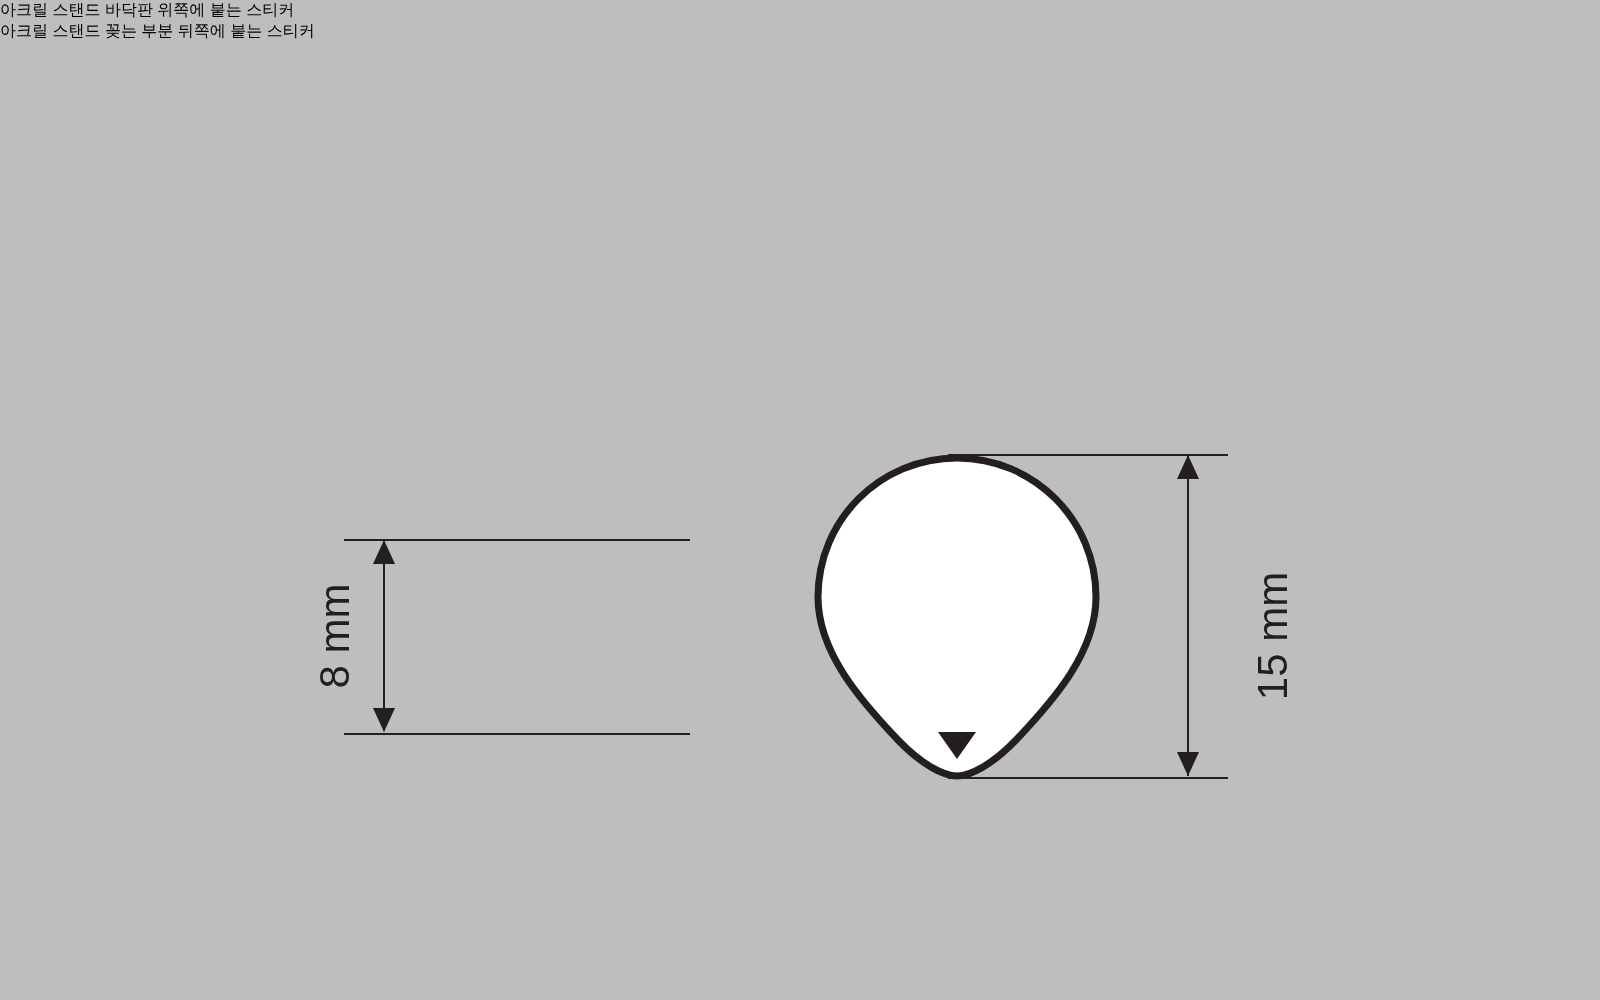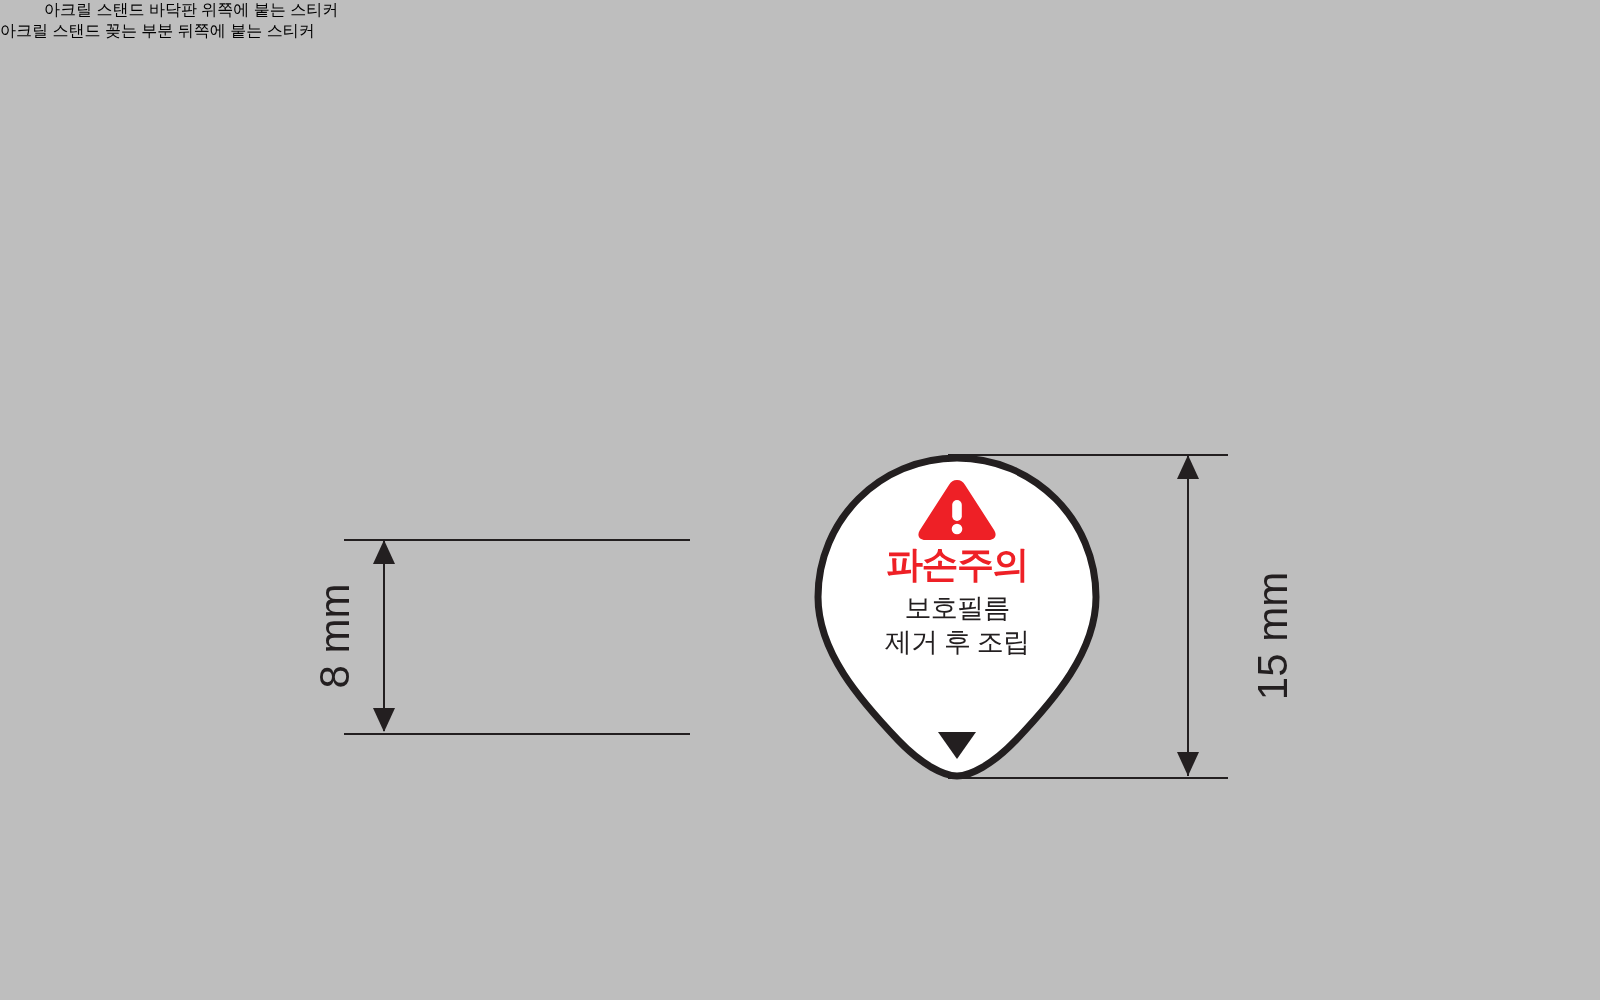--- a/index.html
+++ b/index.html
@@ -8,21 +8,21 @@
     background: #ffffff;
   }
   #stage {
     position: relative;
     width: 1600px;
     height: 1000px;
     background: #bebebe;
     overflow: hidden;
     font-family: "Liberation Sans", "DejaVu Sans", sans-serif;
   }
-  #heading-left  { left: 240px; top: 172px; width: 500px; padding-left: 44px; }
+  #heading-left  { left: 240px; top: 172px; width: 500px; }
   #heading-right { left: 790px; top: 172px; width: 500px; }
 
   
   .ext-line {
     position: absolute;
     height: 2px;
     background: #231f20;
   }
   .dim-line {
     position: absolute;
@@ -154,36 +154,17 @@
     <svg width="290" height="330" viewBox="0 0 290 330">
       <path d="M 145 6
                C 68 6 6 68 6 145
                C 6 200 48 248 86 288
                C 110 313 132 324 145 324
                C 158 324 180 313 204 288
                C 242 248 284 200 284 145
                C 284 68 222 6 145 6 Z" fill="#ffffff" stroke="#231f20" stroke-width="7" stroke-linejoin="round"></path>
     </svg>
 
-    <div id="pin-content">
-      <svg id="warning-icon" width="82" height="66" viewBox="0 0 82 66">
-        <path d="M 41 4
-                 C 37.5 4 34.8 5.8 33.1 8.7
-                 L 3.8 54.2
-                 C 0.6 59.4 3.2 64 9.4 64
-                 L 72.6 64
-                 C 78.8 64 81.4 59.4 78.2 54.2
-                 L 48.9 8.7
-                 C 47.2 5.8 44.5 4 41 4 Z" fill="#ee2026"></path>
-        <rect x="36.2" y="24" width="9.6" height="21" rx="4.8" fill="#ffffff"></rect>
-        <circle cx="41" cy="53" r="5.3" fill="#ffffff"></circle>
-      </svg>
-
-      <div id="pin-title">파손주의</div>
-
-      <div class="pin-sub">보호필름</div>
-      <div class="pin-sub" style="margin-top:0;">제거 후 조립</div>
-    </div>
 
     <div id="pin-marker"></div>
   </div>
 
 </div>
 
 </body></html>

